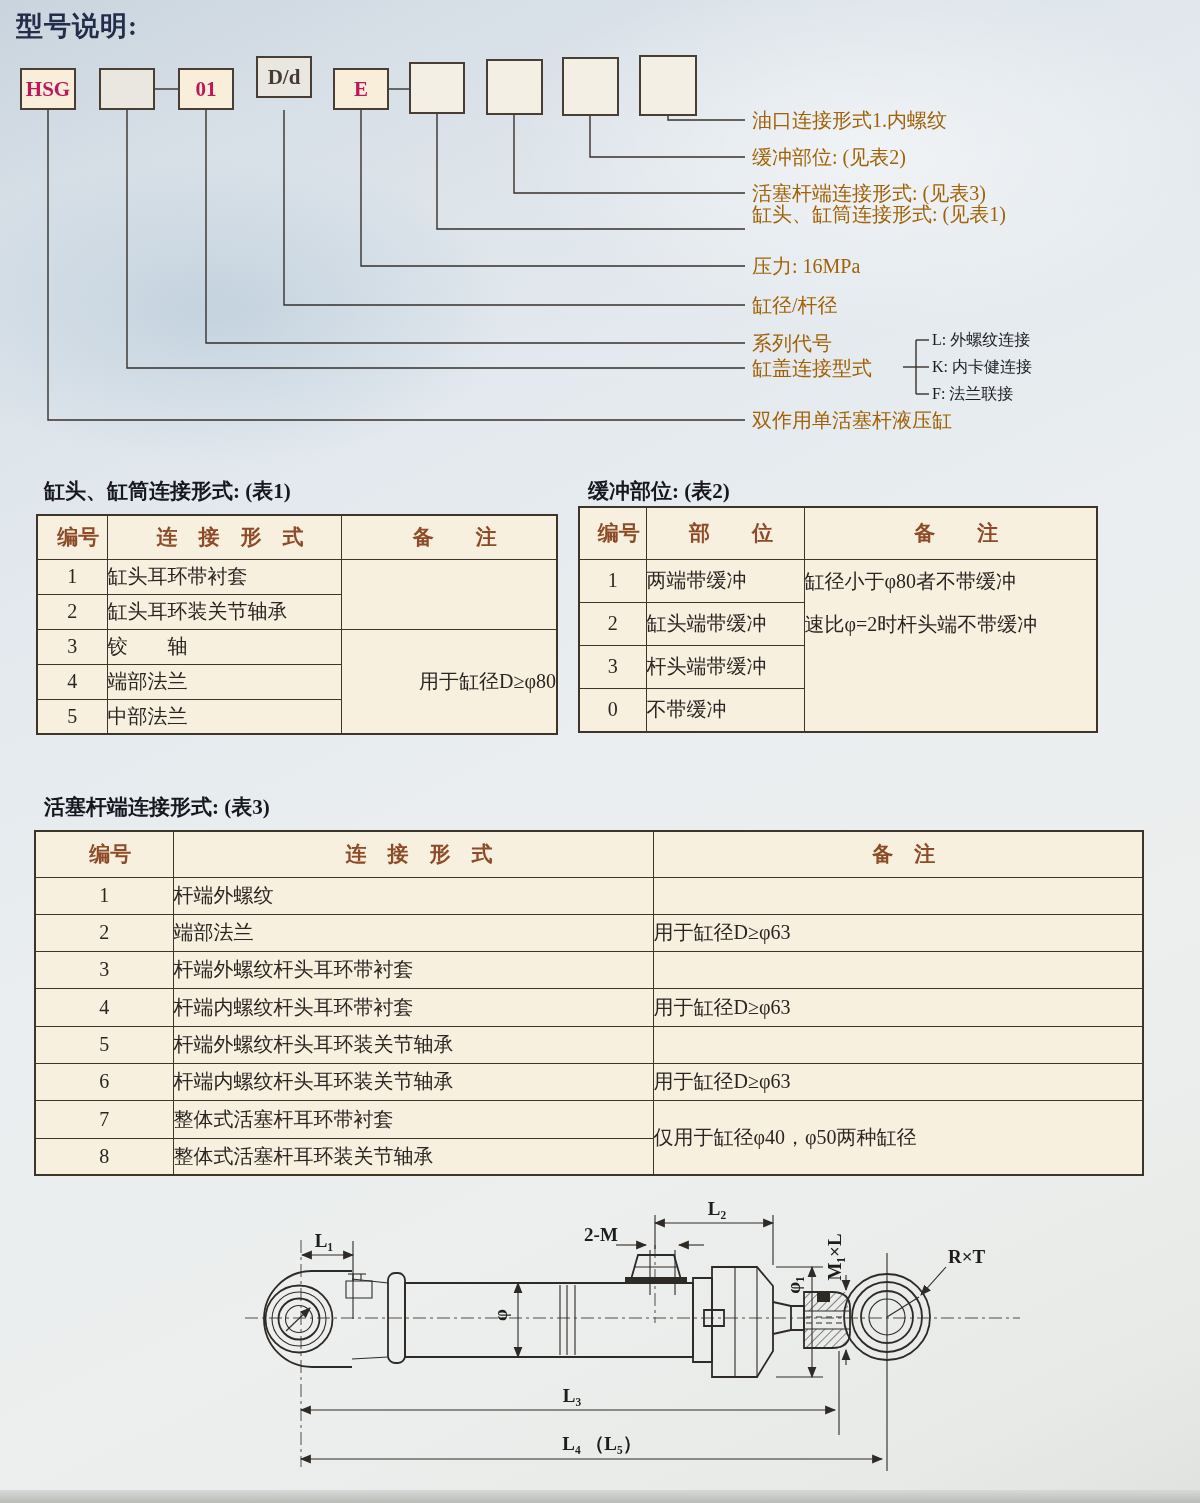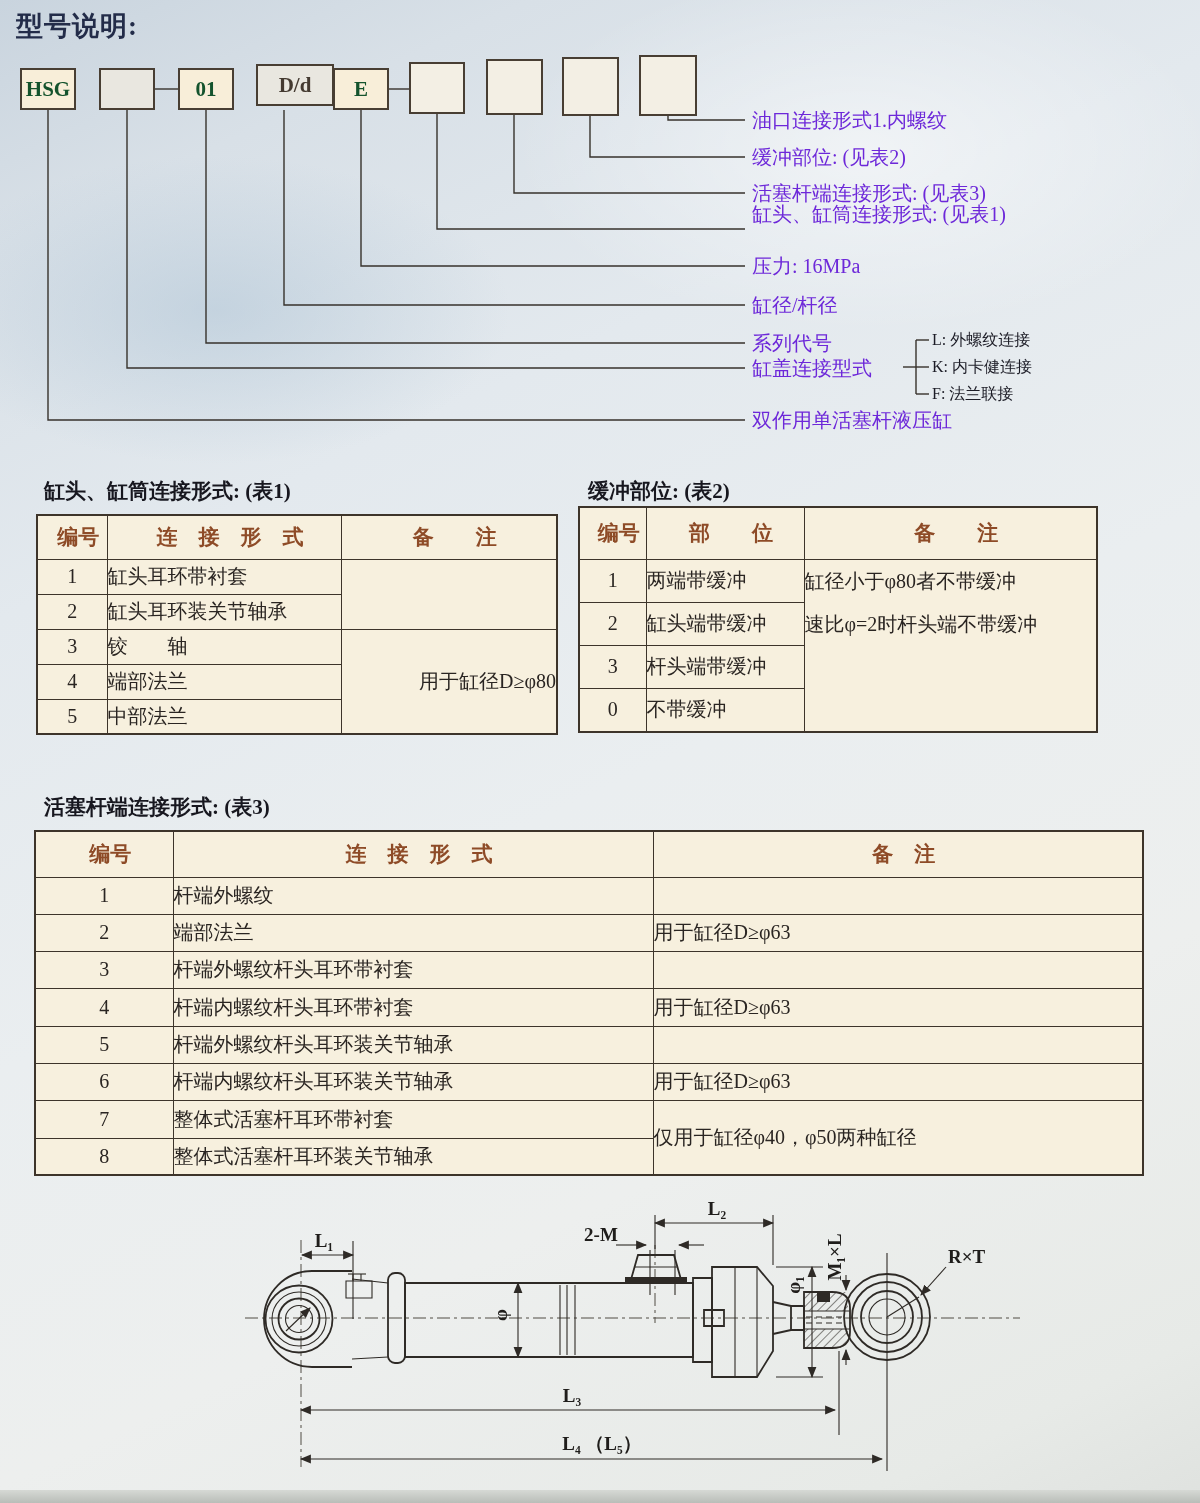--- a/index.html
+++ b/index.html
@@ -11,27 +11,27 @@
   .cloud1{position:absolute;left:0;top:0;width:1200px;height:500px;pointer-events:none;
     background:radial-gradient(ellipse 420px 220px at 18% 62%, rgba(176,197,214,.55), rgba(176,197,214,0) 70%),
                radial-gradient(ellipse 500px 260px at 72% 30%, rgba(255,255,255,.5), rgba(255,255,255,0) 70%);}
   .bottom-band{position:absolute;left:0;bottom:0;width:1200px;height:13px;
     background:linear-gradient(#d6d9d5,#b9bdb8);}
   .page-title{position:absolute;left:16px;top:8px;font-size:27px;font-weight:bold;color:#232c49;letter-spacing:1px;}
   .sec-title{position:absolute;font-size:21px;font-weight:bold;color:#17171f;white-space:nowrap;}
 
   .code-box{position:absolute;border:2px solid #483e33;box-sizing:border-box;
     display:flex;align-items:center;justify-content:center;
-    font-weight:bold;font-size:21px;color:#14532d;}
+    font-weight:bold;font-size:21px;color:#be185d;}
   .cb-cream{background:#f8eed9;}
   .cb-grey{background:#e9e7e0;color:#443a31;}
   .cb-light{background:#f3efe4;}
 
   .diag-label{position:absolute;left:752px;transform:translateY(-50%);
-    font-size:20px;color:#6d28d9;white-space:nowrap;}
+    font-size:20px;color:#a16207;white-space:nowrap;}
   .lkf-label{position:absolute;left:932px;transform:translateY(-50%);
     font-size:16px;color:#1c1c26;white-space:nowrap;}
 
   svg line,svg path,svg polyline,svg rect,svg circle{vector-effect:non-scaling-stroke;}
   .out{stroke:#2e2a26;stroke-width:1.8;fill:none;}
   .thin{stroke:#2e2a26;stroke-width:1.1;fill:none;}
   .dash{stroke:#2e2a26;stroke-width:1.1;fill:none;stroke-dasharray:6 4;}
   .cl{stroke:#514c45;stroke-width:1;fill:none;stroke-dasharray:13 4 3 4;}
   .conn{stroke:#37322c;stroke-width:1.4;fill:none;}
   .dtx{font:bold 19px "Liberation Serif","DejaVu Serif",serif;fill:#1f1d1b;}
@@ -75,21 +75,21 @@
 
     <line class="conn" x1="903" y1="367" x2="929" y2="367"></line>
     <line class="conn" x1="916" y1="340" x2="916" y2="394"></line>
     <line class="conn" x1="916" y1="340" x2="929" y2="340"></line>
     <line class="conn" x1="916" y1="394" x2="929" y2="394"></line>
   </svg>
 
   <div class="code-box cb-cream" style="left:20px;top:68px;width:56px;height:42px">HSG</div>
   <div class="code-box cb-grey" style="left:99px;top:68px;width:56px;height:42px"></div>
   <div class="code-box cb-cream" style="left:178px;top:68px;width:56px;height:42px">01</div>
-  <div class="code-box cb-grey" style="left:256px;top:64px;width:78px;height:42px">D/d</div>
+  <div class="code-box cb-grey" style="left:256px;top:56px;width:56px;height:42px">D/d</div>
   <div class="code-box cb-cream" style="left:333px;top:68px;width:56px;height:42px">E</div>
   <div class="code-box cb-light" style="left:409px;top:62px;width:56px;height:52px"></div>
   <div class="code-box cb-light" style="left:486px;top:59px;width:57px;height:56px"></div>
   <div class="code-box cb-light" style="left:562px;top:57px;width:57px;height:59px"></div>
   <div class="code-box cb-light" style="left:639px;top:55px;width:58px;height:61px"></div>
 
   <div class="diag-label" style="top:120px">油口连接形式1.内螺纹</div>
   <div class="diag-label" style="top:157px">缓冲部位: (见表2)</div>
   <div class="diag-label" style="top:193px">活塞杆端连接形式: (见表3)</div>
   <div class="diag-label" style="top:214px">缸头、缸筒连接形式: (见表1)</div>

